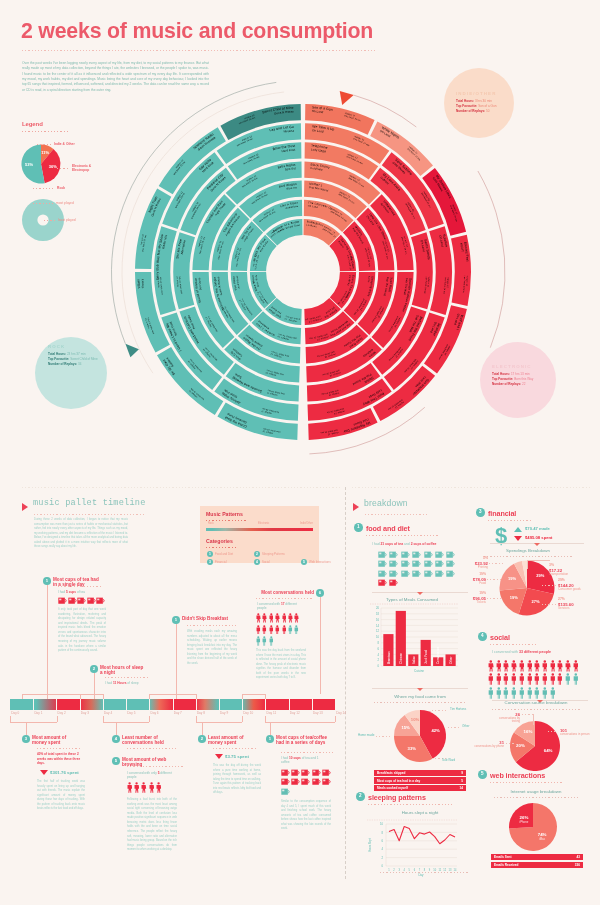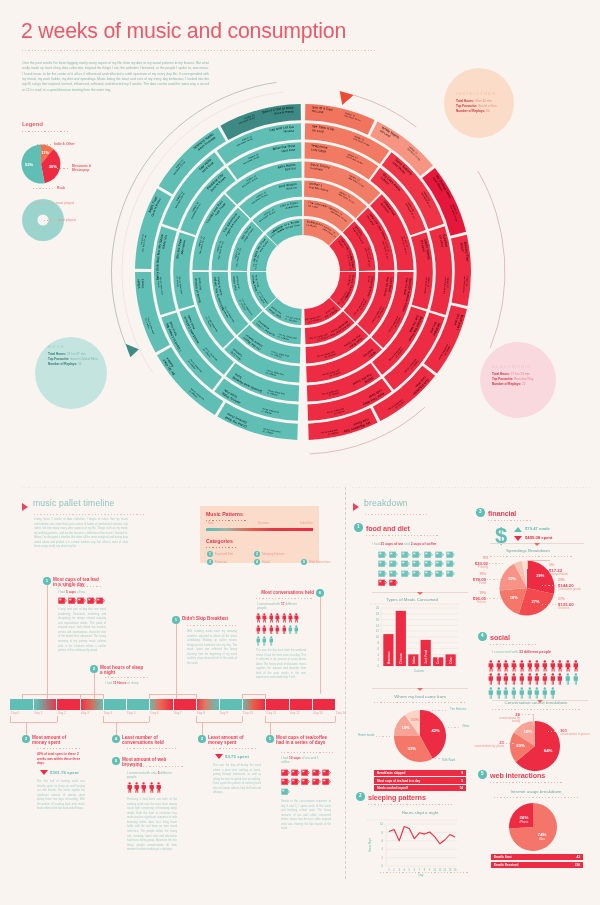--- a/index.html
+++ b/index.html
@@ -4,21 +4,21 @@
 <style>
 html,body{margin:0;padding:0;}
 body{width:600px;height:905px;background:#FAF4F0;font-family:"Liberation Sans",sans-serif;
      overflow:hidden;position:relative;-webkit-font-smoothing:antialiased;}
 .poster{position:absolute;left:0;top:0;width:600px;height:905px;}
 .abs{position:absolute;}
 .dash{height:1px;background-image:repeating-linear-gradient(to right,#EFB9B0 0 1.2px,transparent 1.2px 3.2px);}
 svg text{font-family:"Liberation Sans",sans-serif;}
 
 
-#title{left:21px;top:19px;font-size:21.3px;font-weight:normal;color:#EC5A6A;letter-spacing:-0.2px;white-space:nowrap;}
+#title{left:21px;top:19px;font-size:21.3px;font-weight:bold;color:#EC5A6A;letter-spacing:-0.2px;white-space:nowrap;}
 #title-rule{left:22px;top:50px;width:353px;background-image:repeating-linear-gradient(to right,#F1BDB6 0 1.2px,transparent 1.2px 3.2px);height:1px;}
 #intro{left:22px;top:61px;width:187px;font-size:3.3px;line-height:1.62;color:#7FBAAE;text-align:justify;}
 
 
 #legend-title{left:22px;top:121px;font-size:6.0px;font-weight:bold;color:#ED5F6B;letter-spacing:-0.1px;}
 #legend-rule{left:22px;top:131px;width:48px;background-image:repeating-linear-gradient(to right,#EFA9A2 0 1.2px,transparent 1.2px 3.2px);height:1px;}
 
 
 .lg-lbl{font-size:3.3px;color:#ED5F6B;font-weight:bold;}
 .lg-lbl2{font-size:3.3px;color:#EE8C85;}
@@ -482,21 +482,21 @@
     <div class="abs co-row" style="left:456px;top:103.6px;"><b style="color:#D4303F">Top Favourite:</b> <span style="color:#ED8675">Son of a Gun</span></div>
     <div class="abs co-row" style="left:456px;top:108.6px;"><b style="color:#D4303F">Number of Replays:</b> <span style="color:#ED8675">50</span></div>
     <div class="abs callout" style="left:480.0px;top:342.0px;width:76px;height:76px;background:#F9D9DE;"></div>
     <div class="abs co-title" style="left:492px;top:364px;color:#F4C7CE;">ELECTRONIC</div>
     <div class="abs co-row" style="left:492px;top:371.6px;"><b style="color:#D4303F">Total Hours:</b> <span style="color:#EE8292">17 hrs 13 min</span></div>
     <div class="abs co-row" style="left:492px;top:376.6px;"><b style="color:#D4303F">Top Favourite:</b> <span style="color:#EE8292">Born this Way</span></div>
     <div class="abs co-row" style="left:492px;top:381.6px;"><b style="color:#D4303F">Number of Replays:</b> <span style="color:#EE8292">22</span></div>
     <div class="abs dash" style="left:22px;top:487px;width:318px;background-image:repeating-linear-gradient(to right,#EFE5DD 0 1.2px,transparent 1.2px 3.2px);height:1px;"></div>
     <div class="abs" id="vdiv"></div>
     <div class="abs tri-r" style="left:22px;top:503px;"></div>
-    <div class="abs sec-head" style="left:33px;top:498px;">music pallet timeline</div>
+    <div class="abs sec-head" style="left:33px;top:498px;font-family:Liberation Mono, monospace;">music pallet timeline</div>
     <div class="abs dash" style="left:34px;top:514px;width:112px;background-image:repeating-linear-gradient(to right,#F0C0B8 0 1.2px,transparent 1.2px 3.2px);height:1px;"></div>
     <div class="abs body-s" style="left:34px;top:518px;width:94px;">During these 2 weeks of data collection, I began to notice that my music consumption was more than just a series of habits or mechanical statistics, but rather, fed into nearly every other aspects of my life. Things such as my mood, my working patterns, and my diet became a reflection of the music I listened to. Below, I've designed a timeline that takes all the more analytical and boring data asked above and plotted it in a more intuitive way that reflects more of what these songs really say about my life.</div>
     <div class="abs" style="left:200px;top:506px;width:119px;height:57px;background:#FBDCCB;"></div>
     <div class="abs" style="left:206px;top:511px;font-size:5.2px;font-weight:bold;color:#D9374B;">Music Patterns</div>
     <div class="abs dash" style="left:206px;top:520px;width:42px;background-image:repeating-linear-gradient(to right,#E8796E 0 1.2px,transparent 1.2px 3.2px);height:1px;"></div>
     <div class="abs" style="left:208px;top:521.5px;font-size:2.6px;color:#EE9A8E;">Rock</div>
     <div class="abs" style="left:258px;top:521.5px;font-size:2.6px;color:#EE9A8E;">Electronic</div>
     <div class="abs" style="left:300px;top:521.5px;font-size:2.6px;color:#EE9A8E;">Indie/Other</div>
     <div class="abs" style="left:206px;top:528px;width:107px;height:2.6px;background:linear-gradient(to right,#63BEB4 0%,#63BEB4 6%,#9FB8AA 18%,#E4614F 42%,#E03A45 62%,#ED2B42 100%);"></div>
     <div class="abs" style="left:206px;top:538px;font-size:5.2px;font-weight:bold;color:#D9374B;">Categories</div>

